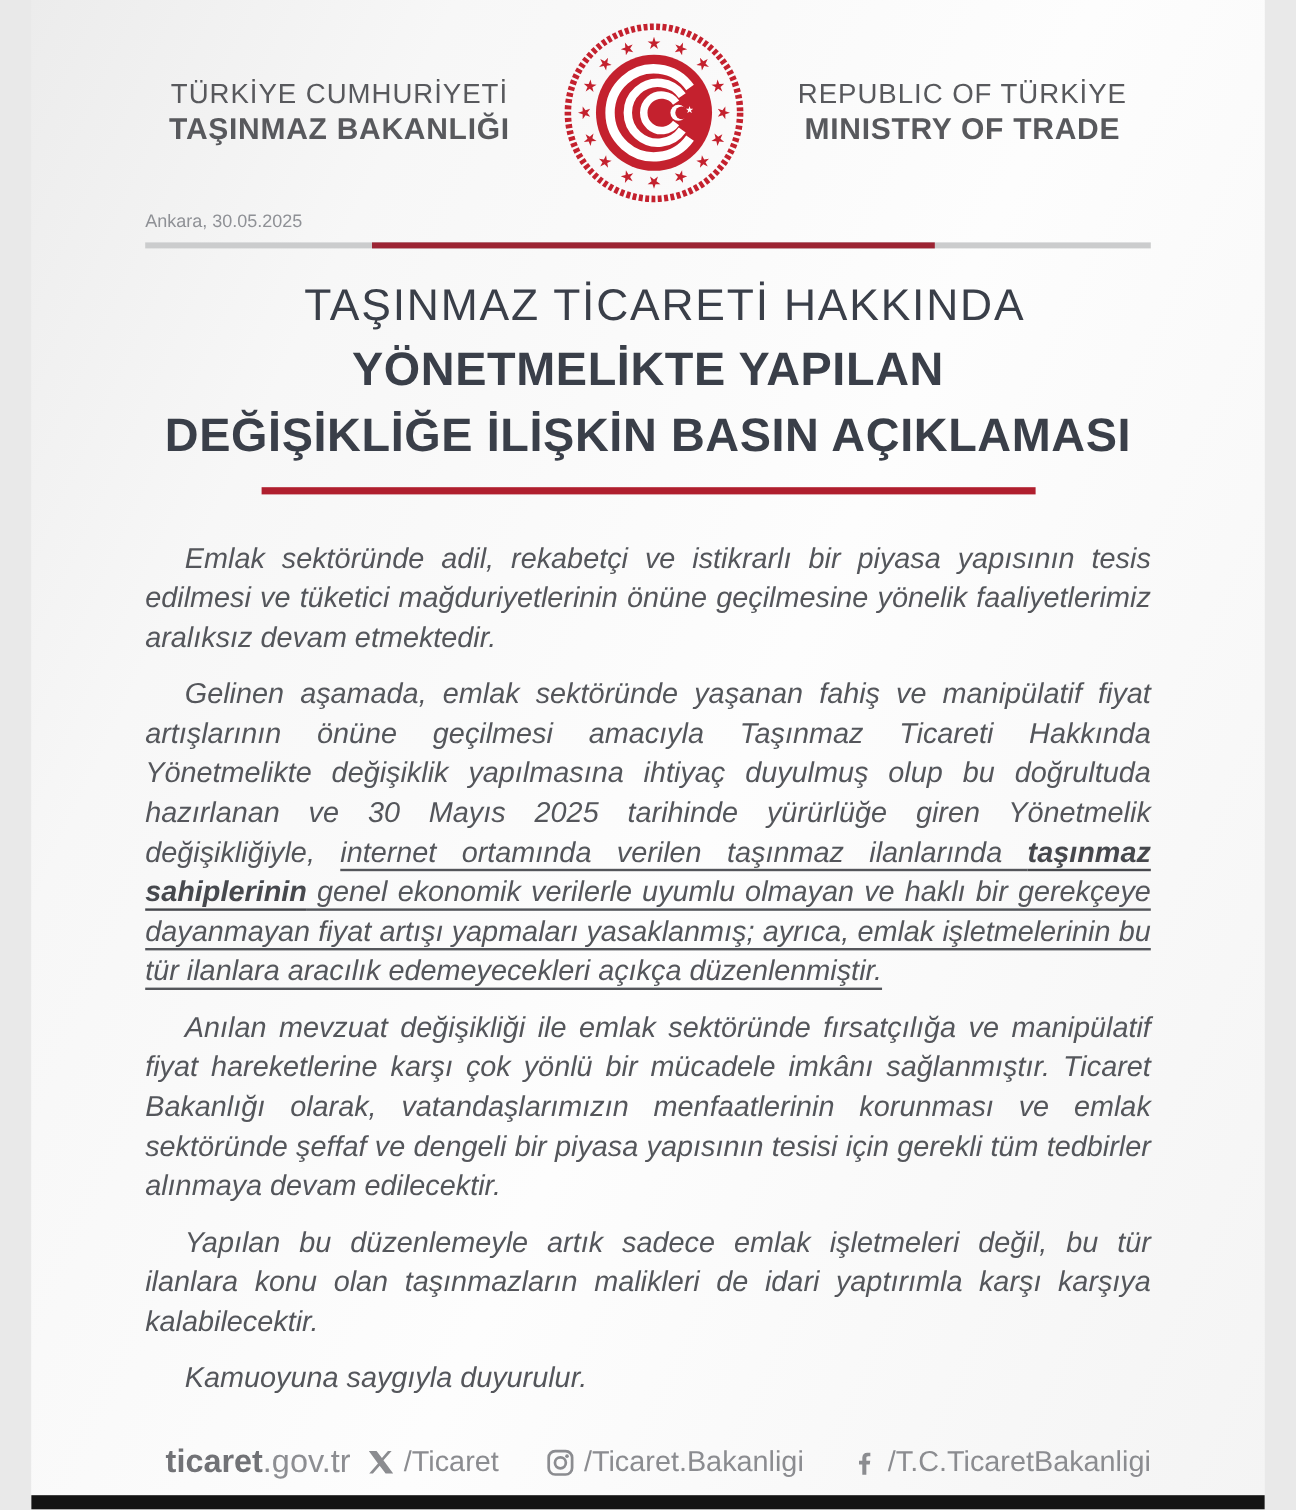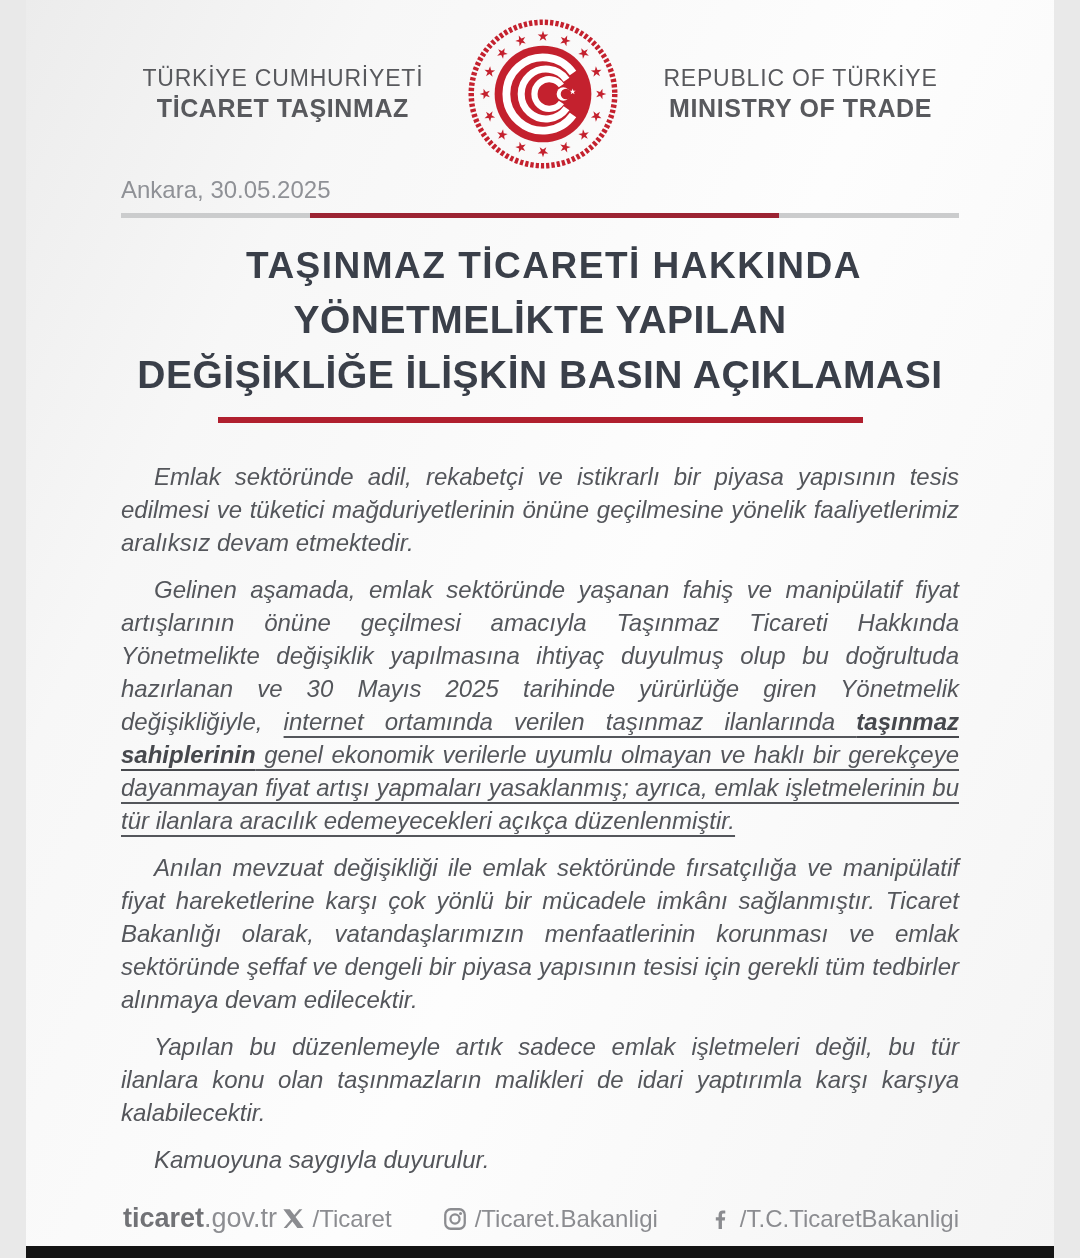--- a/index.html
+++ b/index.html
@@ -9,52 +9,52 @@
     background:linear-gradient(115deg,#ececec 0%,#f7f7f7 22%,#fdfdfd 55%,#f4f4f4 100%);
     color:#54565b;
   }
   
   .header{display:flex;align-items:center;justify-content:center;gap:42px;padding-top:16px;}
   .org-block{text-align:center;color:#58595d;line-height:1.2;}
   .org-l1{font-size:23px;font-weight:400;letter-spacing:.8px;}
   .org-l2{font-size:25px;font-weight:700;letter-spacing:.6px;}
   .logo-wrap{width:156px;height:156px;flex:0 0 auto;}
   
-  .dateline{margin:4px 0 0 95px;font-size:24px;color:#8f9196;}
+  .dateline{margin:4px 0 0 95px;font-size:15px;color:#8f9196;}
   .date-rule{position:relative;margin:9px 95px 0;height:5px;background:#cbcccd;}
   .date-rule .red{position:absolute;left:22.5%;width:56%;top:0;bottom:0;background:#9c2433;}
   
   .title{margin-top:22px;text-align:center;color:#3a3f49;}
-  .title .t1{font-size:37px;font-weight:700;letter-spacing:1.5px;line-height:52px;margin-left:28px;}
+  .title .t1{font-size:37px;font-weight:400;letter-spacing:1.5px;line-height:52px;margin-left:28px;}
   .title .t2,.title .t3{font-size:39px;font-weight:700;letter-spacing:.5px;line-height:55px;}
   .title-bar{width:645px;height:6px;background:#b01f2e;margin:15px auto 0;}
   
   .body{margin:37px 95px 0;font-size:24px;line-height:33px;text-align:justify;color:#54565b;font-style:italic;}
   .body p{margin:0 0 14px;text-indent:33px;}
   .u{text-decoration:underline;text-decoration-thickness:2px;text-underline-offset:6px;margin-top:28px;}
   .b{font-weight:700;color:#46484d;}
   
-  .footer{position:absolute;left:2px;right:0;bottom:24px;display:flex;align-items:center;
+  .footer{position:absolute;left:17px;right:0;bottom:24px;display:flex;align-items:center;
           justify-content:space-between;padding:0 95px;color:#8b8c90;}
   .site{font-size:27px;color:#8d8e92;}
   .site .bold{font-weight:700;color:#717276;}
-  .social{display:flex;align-items:center;gap:50px;font-size:24px;}
+  .social{display:flex;align-items:center;gap:38px;font-size:24px;}
   .social .item{display:flex;align-items:center;gap:7px;}
   .social svg{display:block;}
   .bottom-bar{position:absolute;left:0;right:0;bottom:0;height:12px;background:#141414;}
 </style>
 </head>
 <body>
 
 <div class="page">
 
   <div class="header">
     <div class="org-block">
       <div class="org-l1">TÜRKİYE CUMHURİYETİ</div>
-      <div class="org-l2">TİCARET TAŞINMAZ</div>
+      <div class="org-l2">TAŞINMAZ BAKANLIĞI</div>
     </div>
 
     <div class="logo-wrap">
       <svg viewBox="0 0 200 200" width="156" height="156" aria-hidden="true">
         <defs>
           <path id="st" d="M0,-7.2 L1.62,-2.22 6.85,-2.22 2.62,0.85 4.23,5.82 0,2.75 -4.23,5.82 -2.62,0.85 -6.85,-2.22 -1.62,-2.22 Z"></path>
         </defs>
 
         <circle cx="100" cy="100" r="92" fill="none" stroke="#c4212e" stroke-width="7" stroke-dasharray="4.2 2.6"></circle>
 

